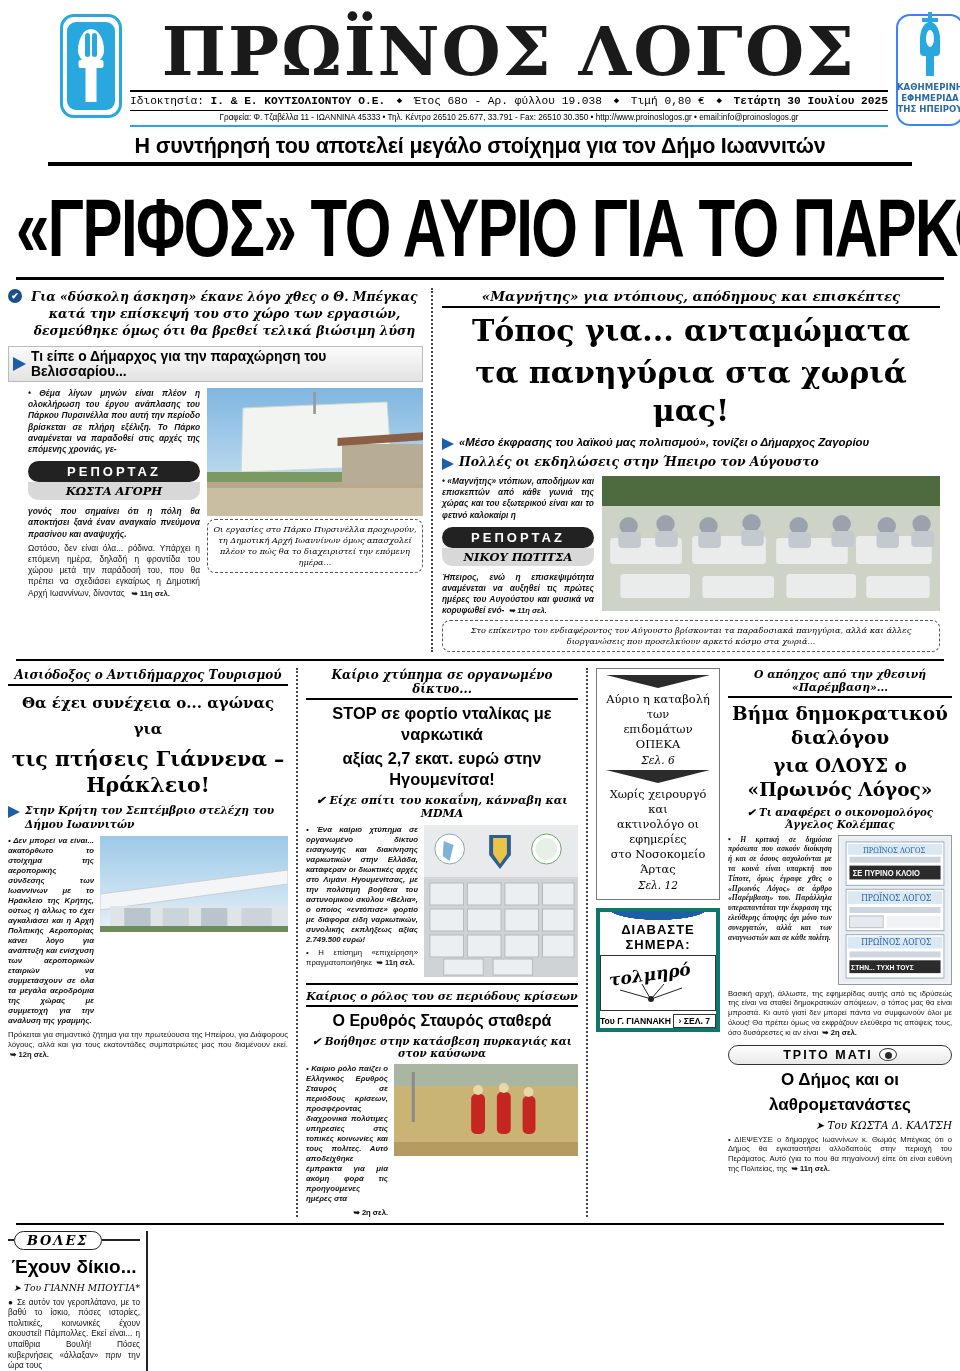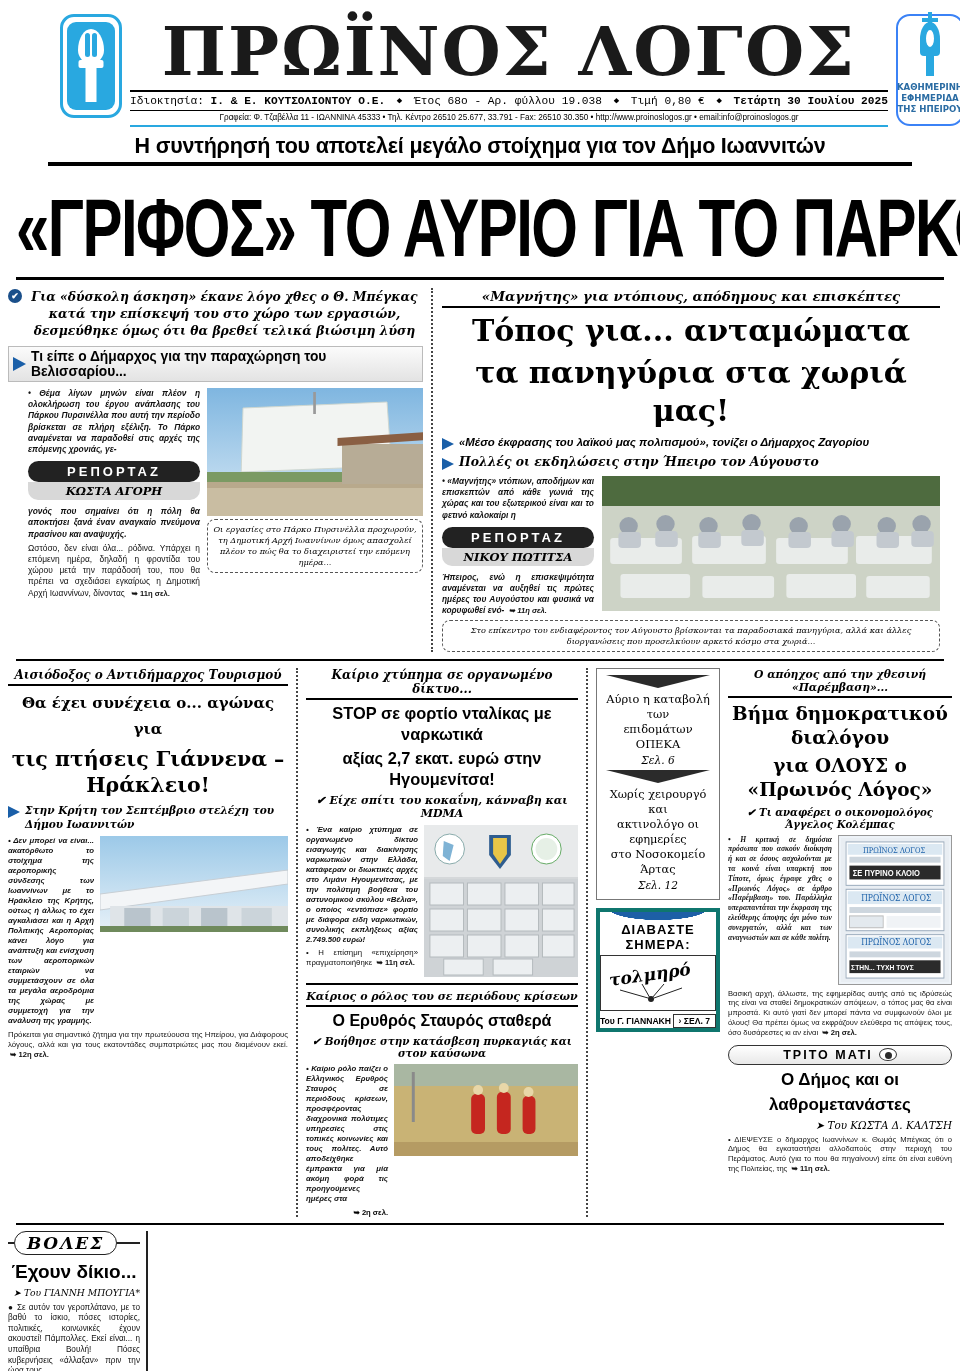--- a/index.html
+++ b/index.html
@@ -574,21 +574,21 @@
     </div>
   </div>
 
   <hr class="rule" style="margin:6px 8px;">
 
   <div style="display:flex; margin-top:2px;">
 
     <div style="width:140px; padding-right:6px; border-right:2px solid #222;">
       <div class="pill-row">
         <span class="pill-rule" style="flex:0 0 6px;"></span>
-        <span class="pill-outline" style="font-size:17px; padding:1px 12px; letter-spacing:2px;text-align:right;">ΒΟΛΕΣ</span>
+        <span class="pill-outline" style="font-size:13px; padding:1px 12px; letter-spacing:2px;text-align:right;">ΒΟΛΕΣ</span>
         <span class="pill-rule"></span>
       </div>
       <div class="bighead-sans" style="font-size:19px; line-height:24px; margin-top:5px;">Έχουν δίκιο...</div>
       <div class="byline" style="font-size:9.2px;">➤ <span>Του ΓΙΑΝΝΗ ΜΠΟΥΓΙΑ*</span></div>
       <div class="body-plain" style="font-size:8.2px; line-height:10.6px; margin-top:5px;">
         <span>● Σε αυτόν τον γεροπλάτανο, με το βαθύ το ίσκιο, πόσες ιστορίες, πολιτικές, κοινωνικές έχουν ακουστεί! Πάμπολλες. Εκεί είναι... η υπαίθρια Βουλή! Πόσες κυβερνήσεις «άλλαξαν» πριν την ώρα τους</span>
         
       </div>
     </div>
 

